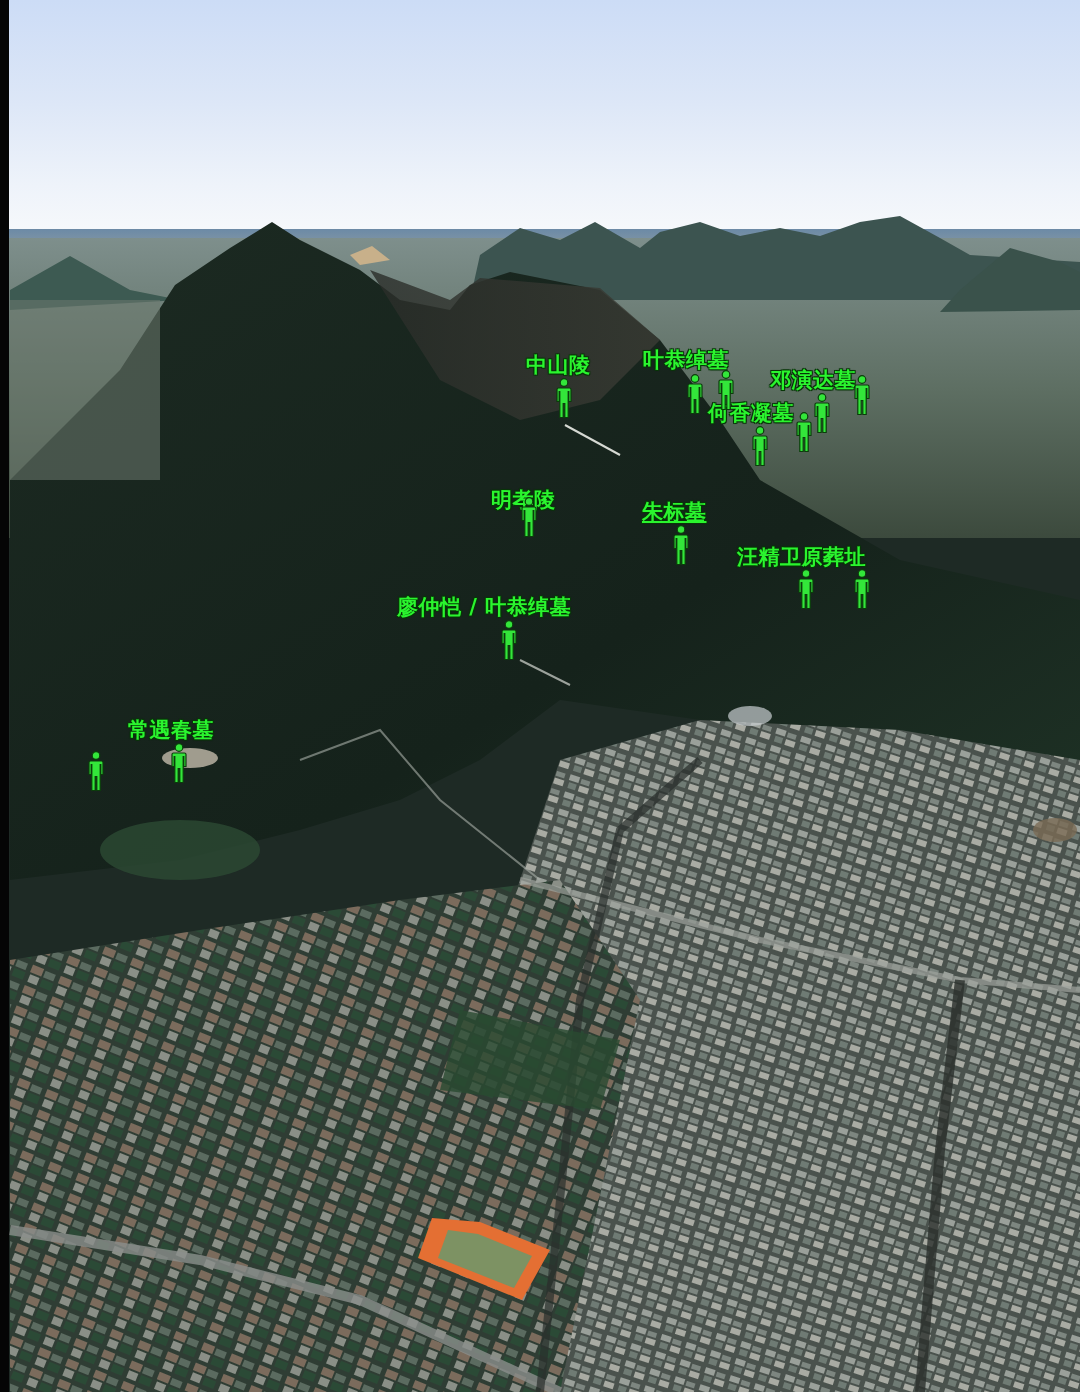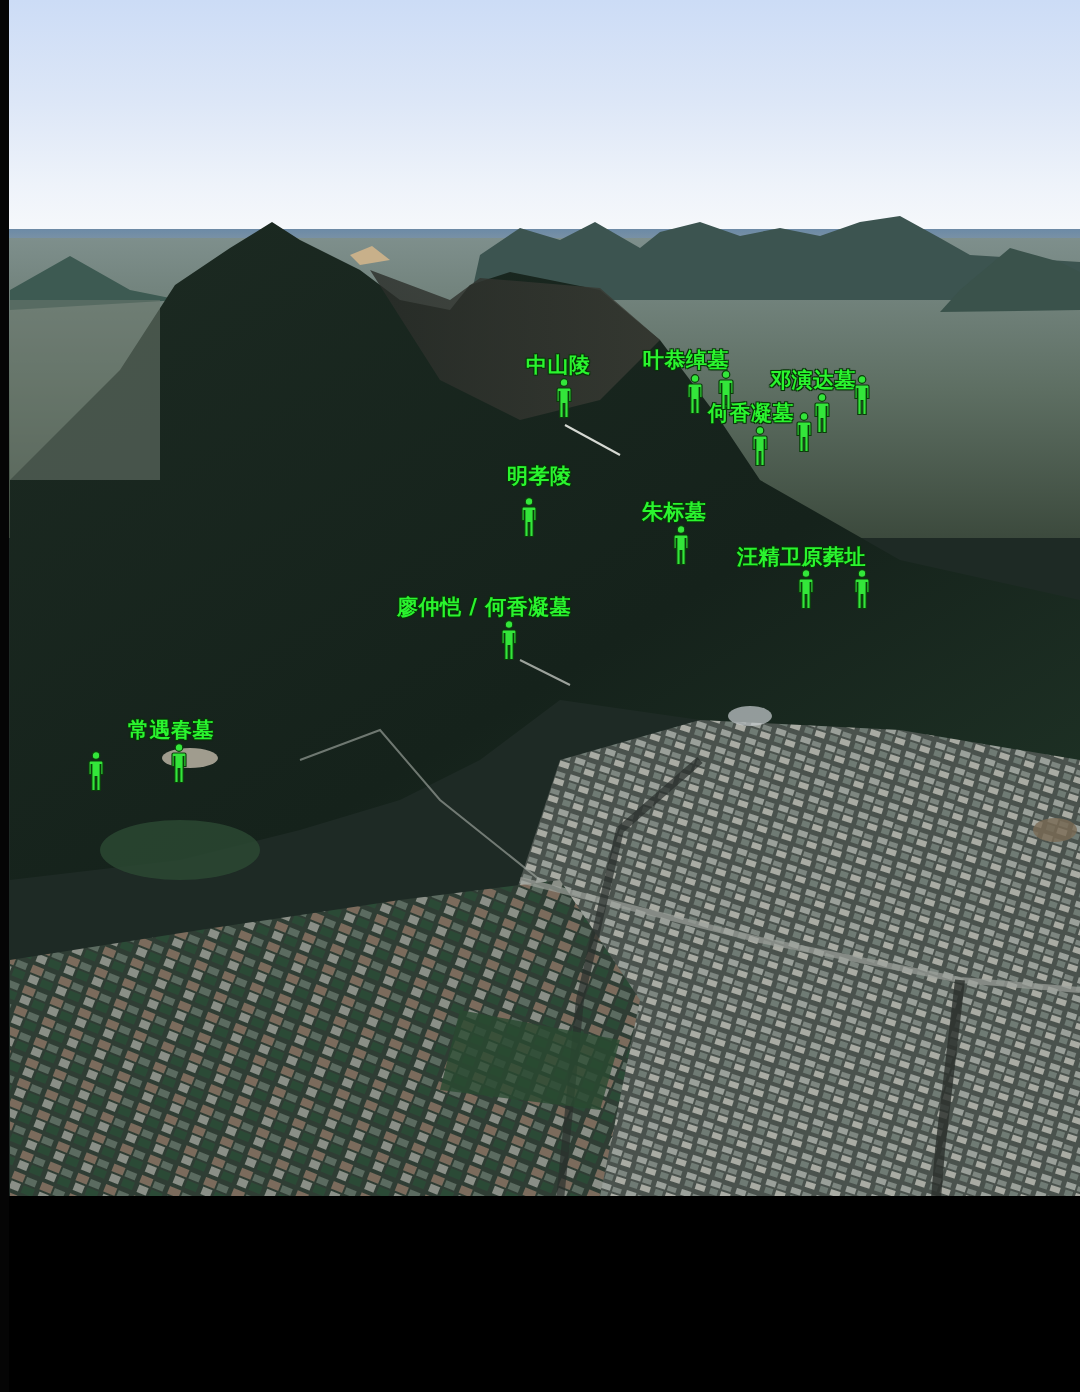--- a/index.html
+++ b/index.html
@@ -1,17 +1,17 @@
 <!DOCTYPE html>
 <html><head>
   <meta charset="utf-8">
   <style>
     html, body { margin:0; padding:0; }
     body { width:1080px; height:1392px; overflow:hidden; background:#000; font-family:"DejaVu Sans", sans-serif; }
-    .viewport { position:absolute; left:0; top:0; width:1080px; height:1196px; overflow:hidden; background:#1e2a25; }
+    .viewport { position:absolute; left:0; top:0; width:1080px; height:1392px; overflow:hidden; background:#1e2a25; }
     .left-bar { position:absolute; left:0; top:0; width:9px; height:1392px; background:#050505; z-index:20; }
     .sky { position:absolute; left:0; top:0; width:1080px; height:232px;
       background:linear-gradient(to bottom,#ccdcf6 0%,#dde7f7 45%,#eef3fa 80%,#f6f8fb 100%); }
     .horizon { position:absolute; left:0; top:229px; width:1080px; height:12px;
       background:linear-gradient(to bottom,#6c8aa6,#7c93a5); }
     .terrain { position:absolute; left:0; top:0; width:1080px; height:1392px; }
     .label { position:absolute; color:#2af52e; font-size:21px; font-weight:bold; white-space:nowrap; letter-spacing:0.5px;
       text-shadow: 0 0 2px #052a05, 1px 1px 0 #0a3a0a, -1px -1px 0 #0a3a0a, 1px -1px 0 #0a3a0a, -1px 1px 0 #0a3a0a; z-index:10; }
     .pin { position:absolute; width:16px; height:40px; z-index:10; }
     .pin svg { width:100%; height:100%; display:block; }
@@ -92,24 +92,24 @@
 
     <polyline points="565,425 620,455" stroke="#d6d9d3" stroke-width="2" fill="none"></polyline>
     <polyline points="520,660 570,685" stroke="#d6d9d3" stroke-width="2" fill="none" opacity="0.7"></polyline>
     <ellipse cx="190" cy="758" rx="28" ry="10" fill="#b9b1a2" opacity="0.85"></ellipse>
   </svg>
 
   <div class="label" style="left:526px;top:351px;">中山陵</div>
   <div class="label" style="left:643px;top:346px;">叶恭绰墓</div>
   <div class="label" style="left:770px;top:366px;font-family:Liberation Serif, serif;">邓演达墓</div>
   <div class="label" style="left:708px;top:399px;">何香凝墓</div>
-  <div class="label" style="left:491px;top:462px;margin-left:16px;">明孝陵</div>
-  <div class="label" style="left:642px;top:498px;">朱标墓</div>
+  <div class="label" style="left:491px;top:486px;">明孝陵</div>
+  <div class="label" style="left:642px;top:498px;text-decoration:underline;">朱标墓</div>
   <div class="label" style="left:728px;top:543px;margin-left:9px;">汪精卫原葬址</div>
-  <div class="label" style="left:397px;top:593px;">廖仲恺 / 何香凝墓</div>
+  <div class="label" style="left:397px;top:593px;">廖仲恺 / 叶恭绰墓</div>
   <div class="label" style="left:128px;top:716px;text-align:center;">常遇春墓</div>
 
   <div id="pins">
       <div class="pin" style="left: 556px; top: 378px;">
         <svg viewBox="0 0 16 40">
           <g fill="#33e63a" stroke="#0b3d0b" stroke-width="1.2">
             <circle cx="8" cy="4.5" r="3.8"></circle>
             <path d="M2.5,10 h11 a1.5,1.5 0 0 1 1.5,1.5 v12 h-2.2 v-10 h-0.6 v26 h-3.4 v-14 h-1.6 v14 h-3.4 v-26 h-0.6 v10 h-2.2 v-12 a1.5,1.5 0 0 1 1.5,-1.5 z"></path>
           </g>
         </svg>

